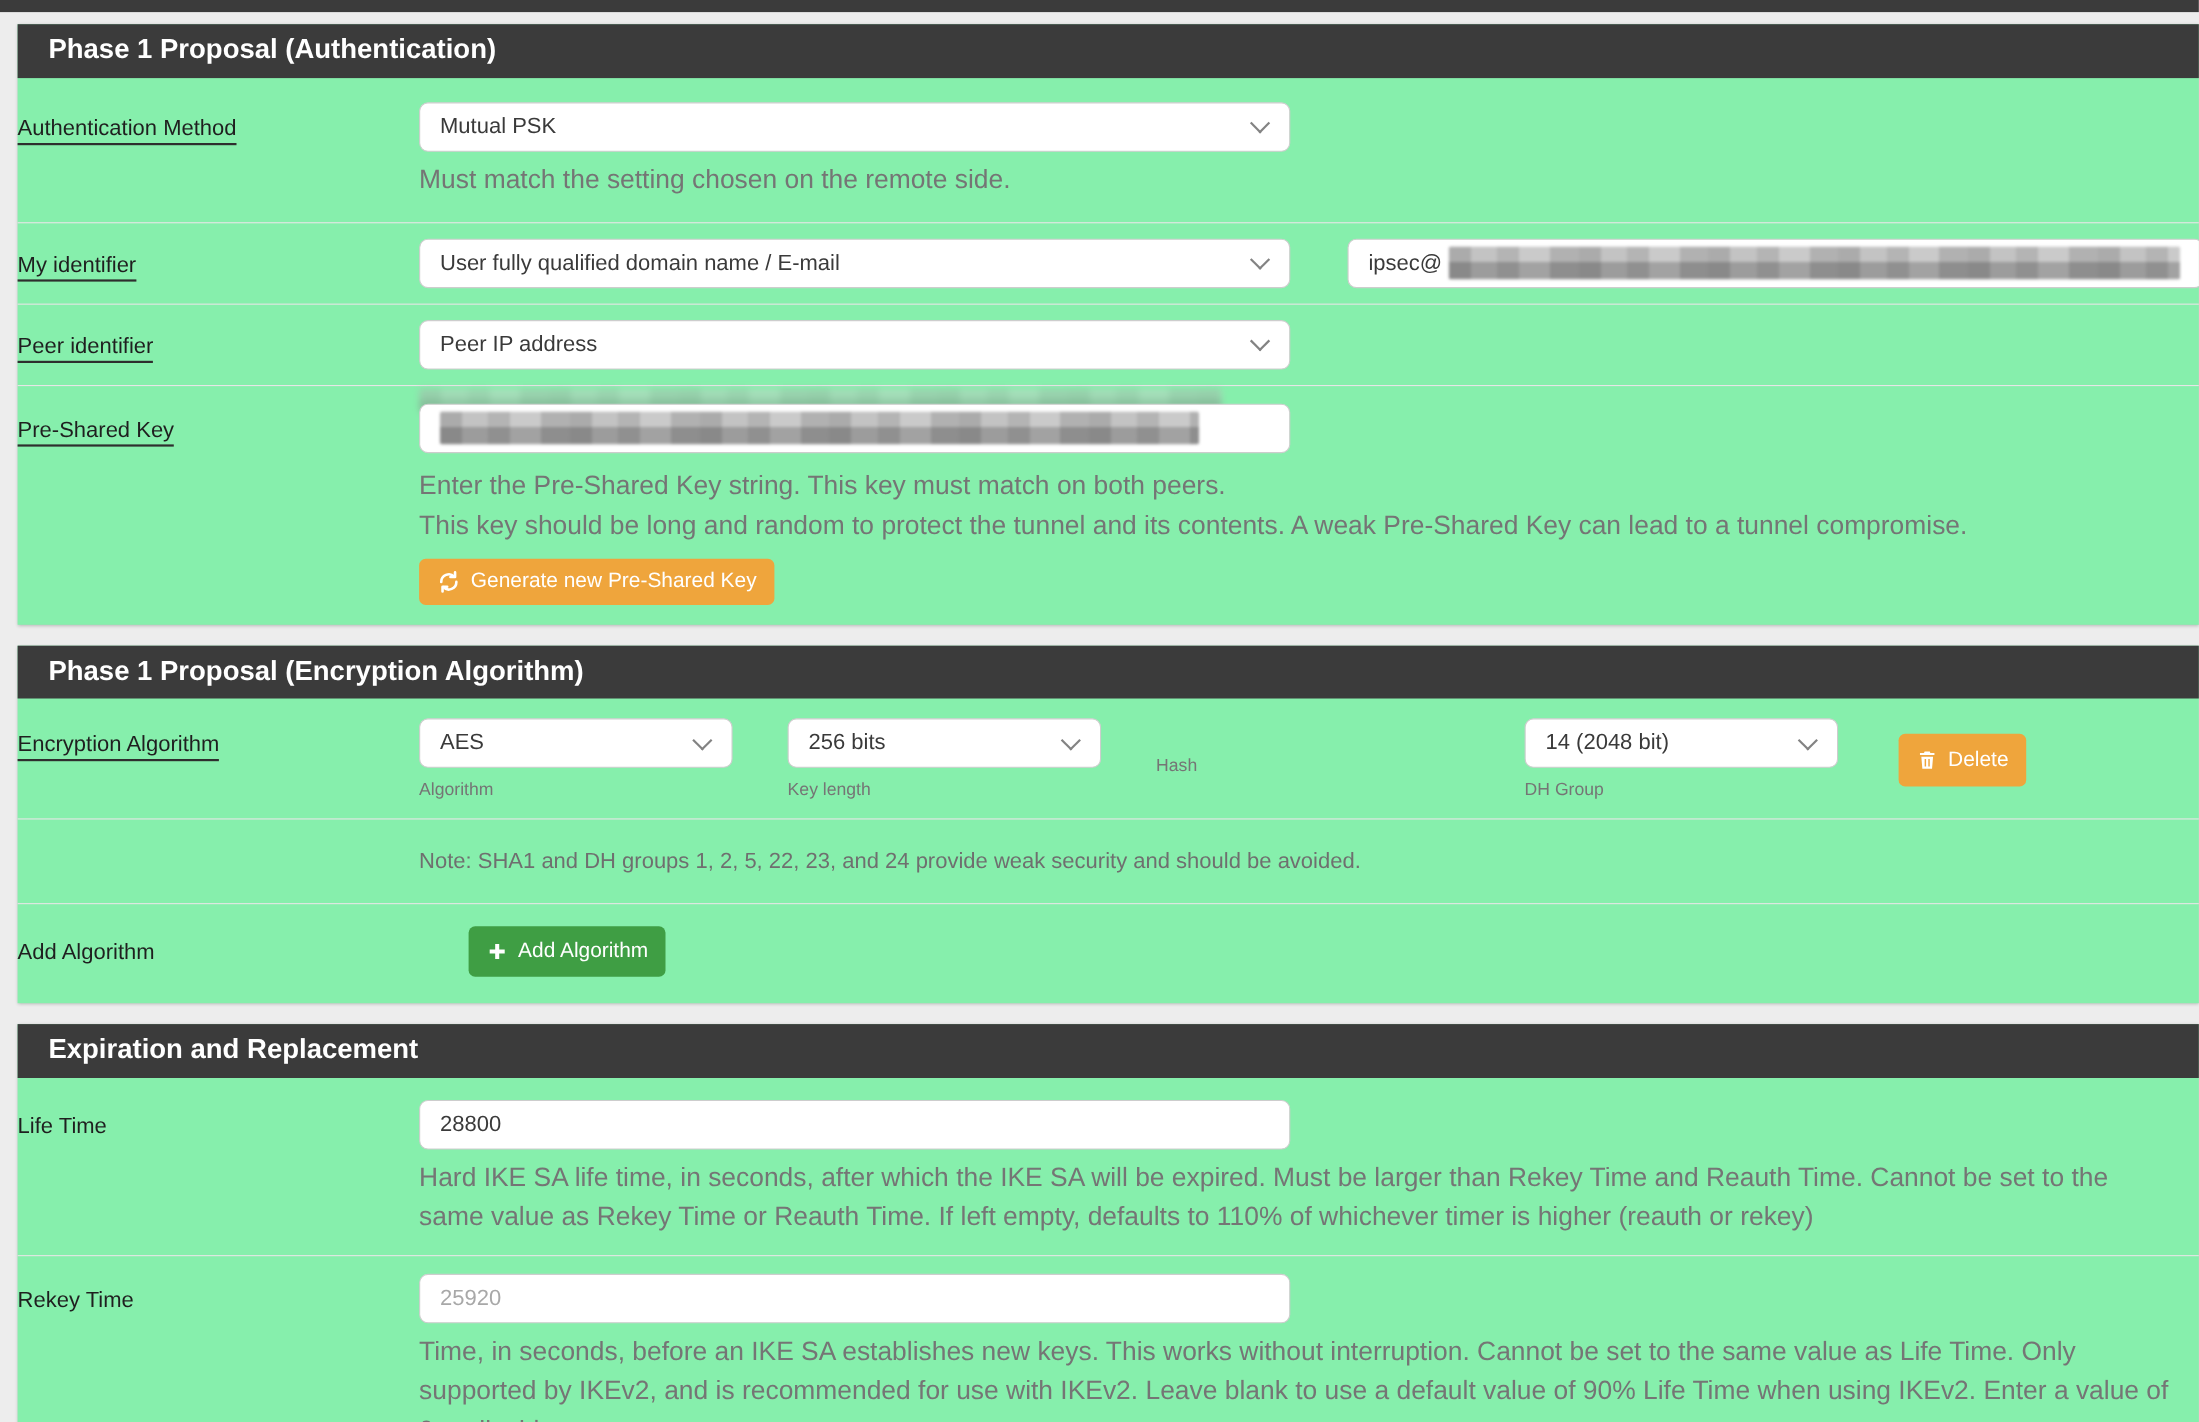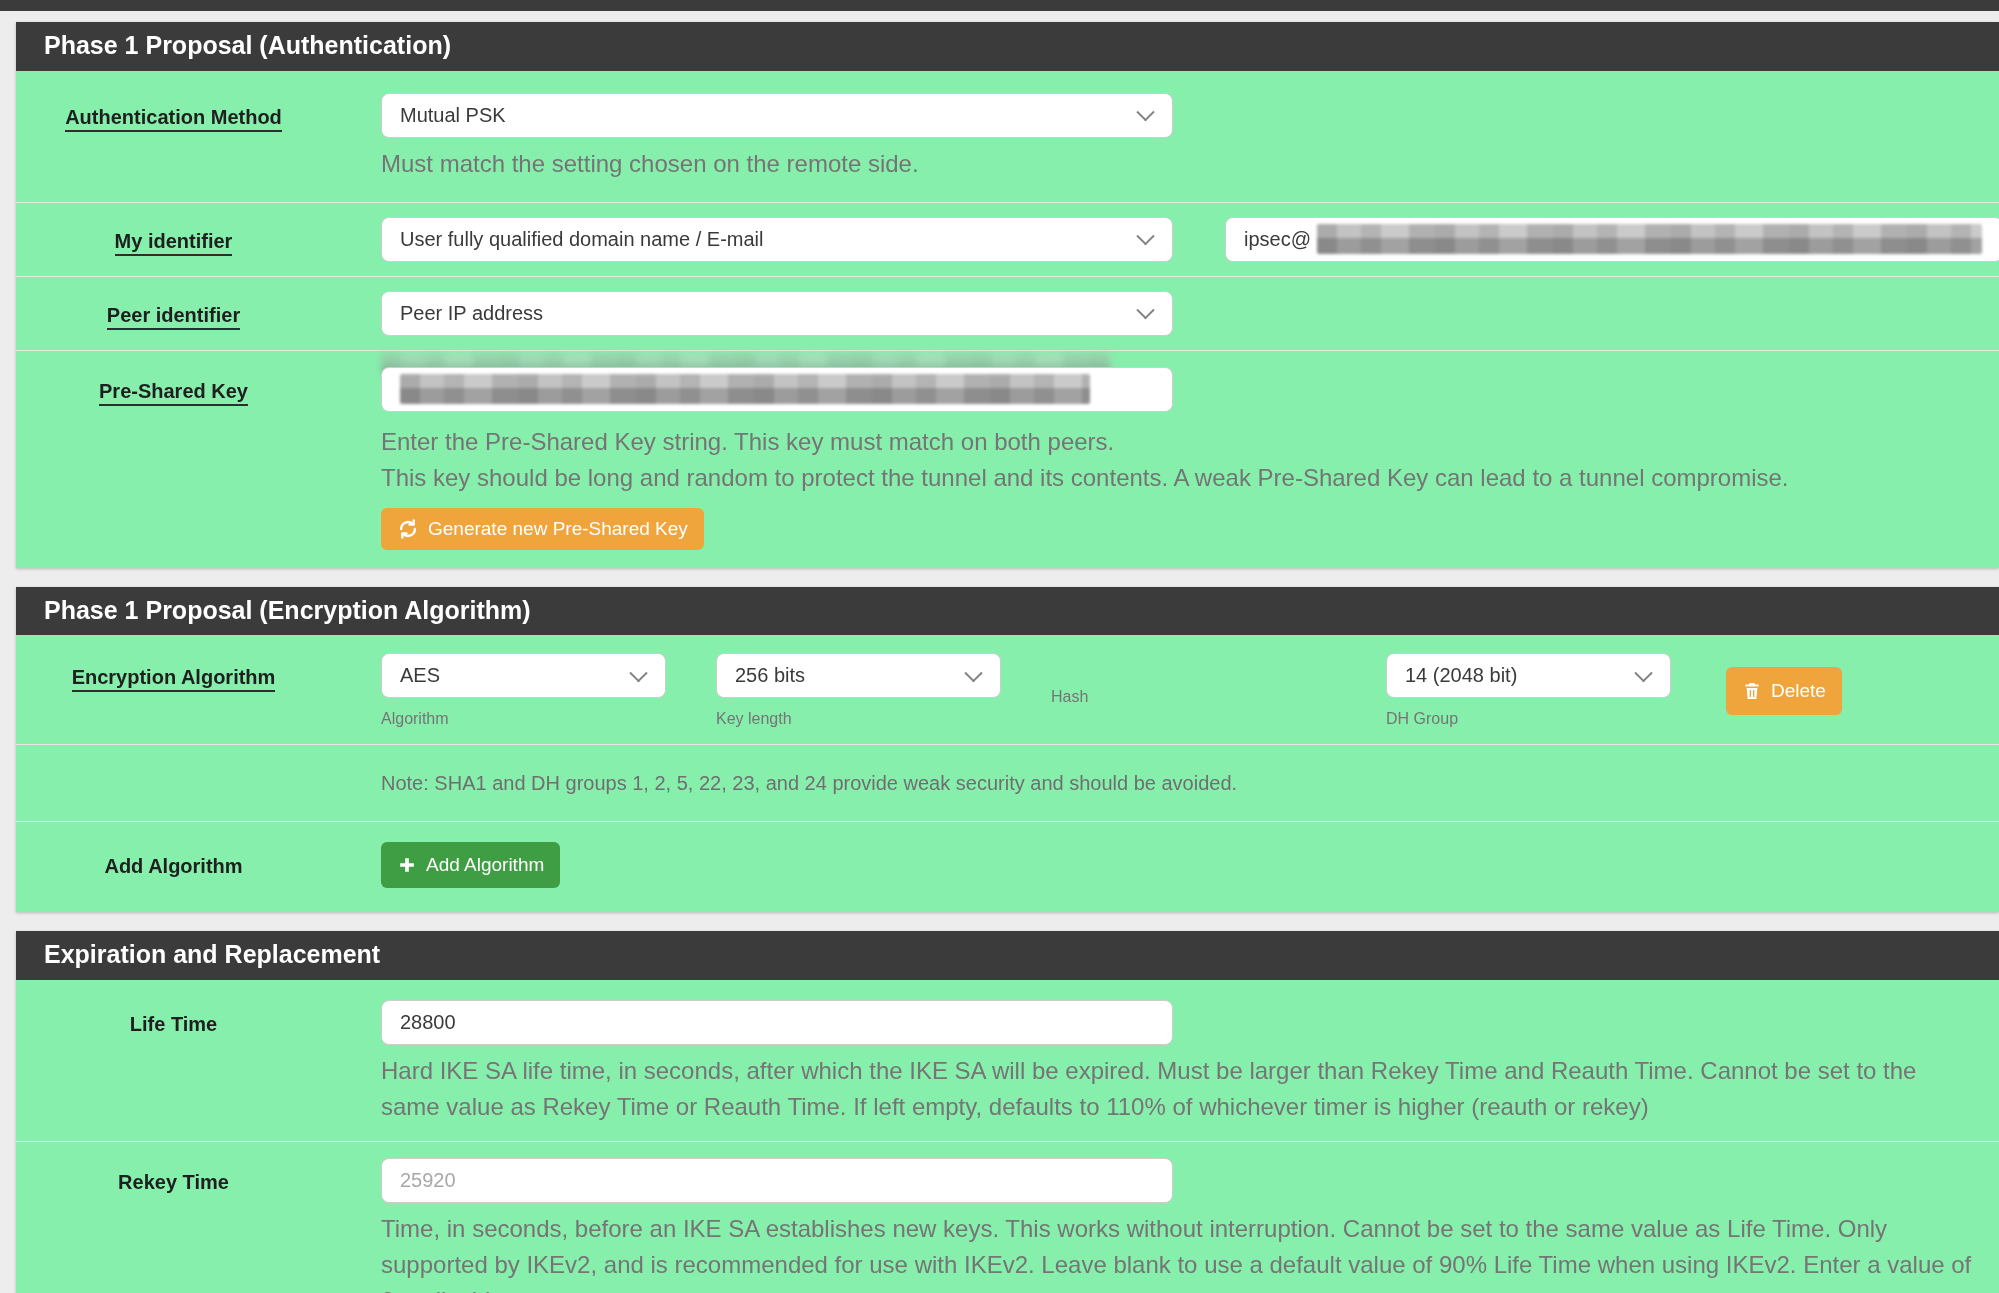--- a/index.html
+++ b/index.html
@@ -24,22 +24,22 @@
   .panel{background:#86efac;box-shadow:0 1px 3px rgba(0,0,0,.22);margin-top:11px;}
   .panel + .panel{margin-top:19px;}
   .panel-header{
     background:var(--header_bg);color:#fff;
     font-size:25px;font-weight:bold;
     padding:10px 14px 11px 28px;line-height:1.1;
   }
   .form-row{display:flex;align-items:flex-start;}
   .form-row + .form-row{border-top:1px solid var(--sep);}
   .row-label{
-    width:315px;min-width:315px;text-align:center;
-    font-weight:bold;font-size:20px;color:var(--label);
+    width:315px;min-width:315px;text-align:left;
+    font-weight:normal;font-size:20px;color:var(--label);
     padding-top:11px;line-height:1.3;
   }
   .row-label .u{border-bottom:2px solid #2e2e2e;padding-bottom:2px;}
   .row-controls{margin-left:50px;flex:1;}
   
   .sel,.tinput{
     height:45px;background:#fff;border:1px solid var(--border);
     border-radius:8px;font-size:20px;color:#3a3a3a;
     display:flex;align-items:center;padding:0 18px;
     position:relative;
@@ -88,21 +88,21 @@
   .gen-btn{height:42px;margin-top:12px;text-align:right;}
   
   .row-enc{padding:18px 0 16px;}
   .enc-flex{display:flex;align-items:center;}
   .enc-col{width:285px;margin-right:50px;}
   .enc-col .sel{width:285px;}
   .sub-label{font-size:16px;color:var(--help);margin-top:12px;}
   .del-btn{height:48px;margin-left:5px;}
   .row-note{padding:24px 0;}
   .note-text{font-size:20px;color:#6f6f6f;line-height:1.4;}
-  .row-add{padding:20px 0 24px;}
+  .row-add{padding:20px 0 24px;gap:45px;}
   .add-btn{height:46px;}
   
   .row-life{padding:20px 0 16px;}
   .row-rekey{padding:16px 0 20px;}
 </style>
 </head>
 <body>
 
 <div class="top-strip"></div>
 

